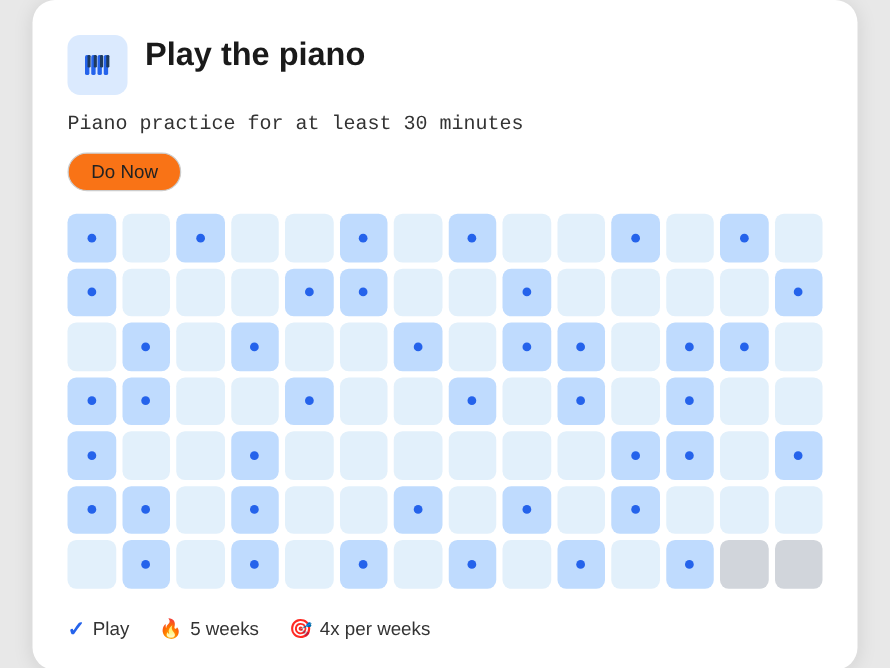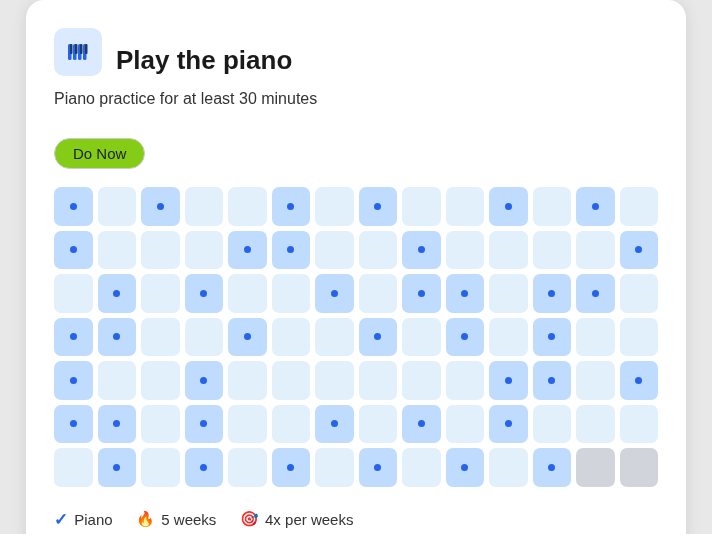--- a/index.html
+++ b/index.html
@@ -16,21 +16,21 @@
     .card {
       background: #fff;
       border-radius: 18px;
       padding: 28px 28px 22px 28px;
       width: 660px;
       box-shadow: 0 2px 16px rgba(0,0,0,0.10);
     }
 
     .header {
       display: flex;
-      align-items: flex-end;
+      align-items: flex-start;
       gap: 14px;
       margin-bottom: 14px;
     }
 
     .icon-box {
       width: 48px;
       height: 48px;
       background: #dbeafe;
       border-radius: 10px;
       display: flex;
@@ -46,31 +46,32 @@
 
     .title {
       font-size: 26px;
       font-weight: 700;
       color: #1a1a1a;
     }
 
     .subtitle {
       font-size: 16px;
       color: #333;
-      margin-bottom: 30px;
+      margin-bottom: 14px;
+      font-family: Liberation Mono, monospace;
     }
 
     .do-now-btn {
       display: inline-block;
       border: 1.5px solid #ccc;
       border-radius: 20px;
       padding: 6px 18px;
       font-size: 15px;
       color: #222;
-      background: #84cc16;
+      background: #f97316;
       cursor: pointer;
       margin-bottom: 18px;
       font-family: inherit;
     }
 
     .grid-container {
       display: grid;
       grid-template-columns: repeat(14, 1fr);
       gap: 5px;
       margin-bottom: 18px;
@@ -331,21 +332,21 @@
       <div class="cell cell-filled">
         <div class="dot"></div>
       </div>
       <div class="cell cell-gray"></div>
       <div class="cell cell-gray"></div>
     </div>
 
   <div class="footer">
     <div class="footer-item">
       <span class="checkmark">✓</span>
-      <span>Piano</span>
+      <span>Play</span>
     </div>
     <div class="footer-item">
       <span>🔥</span>
       <span>5 weeks</span>
     </div>
     <div class="footer-item">
       <span>🎯</span>
       <span>4x per weeks</span>
     </div>
   </div>

